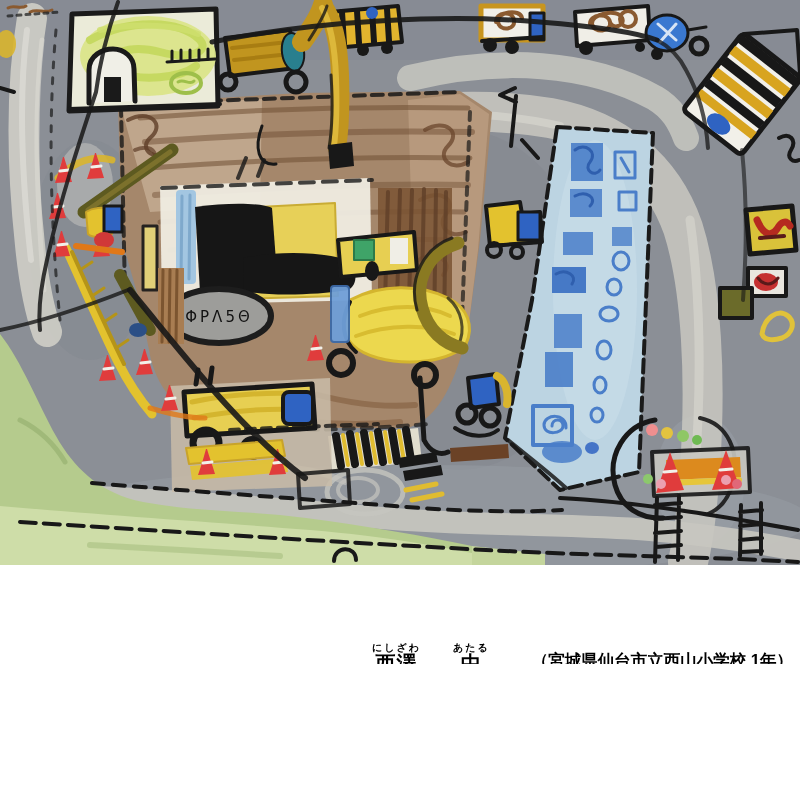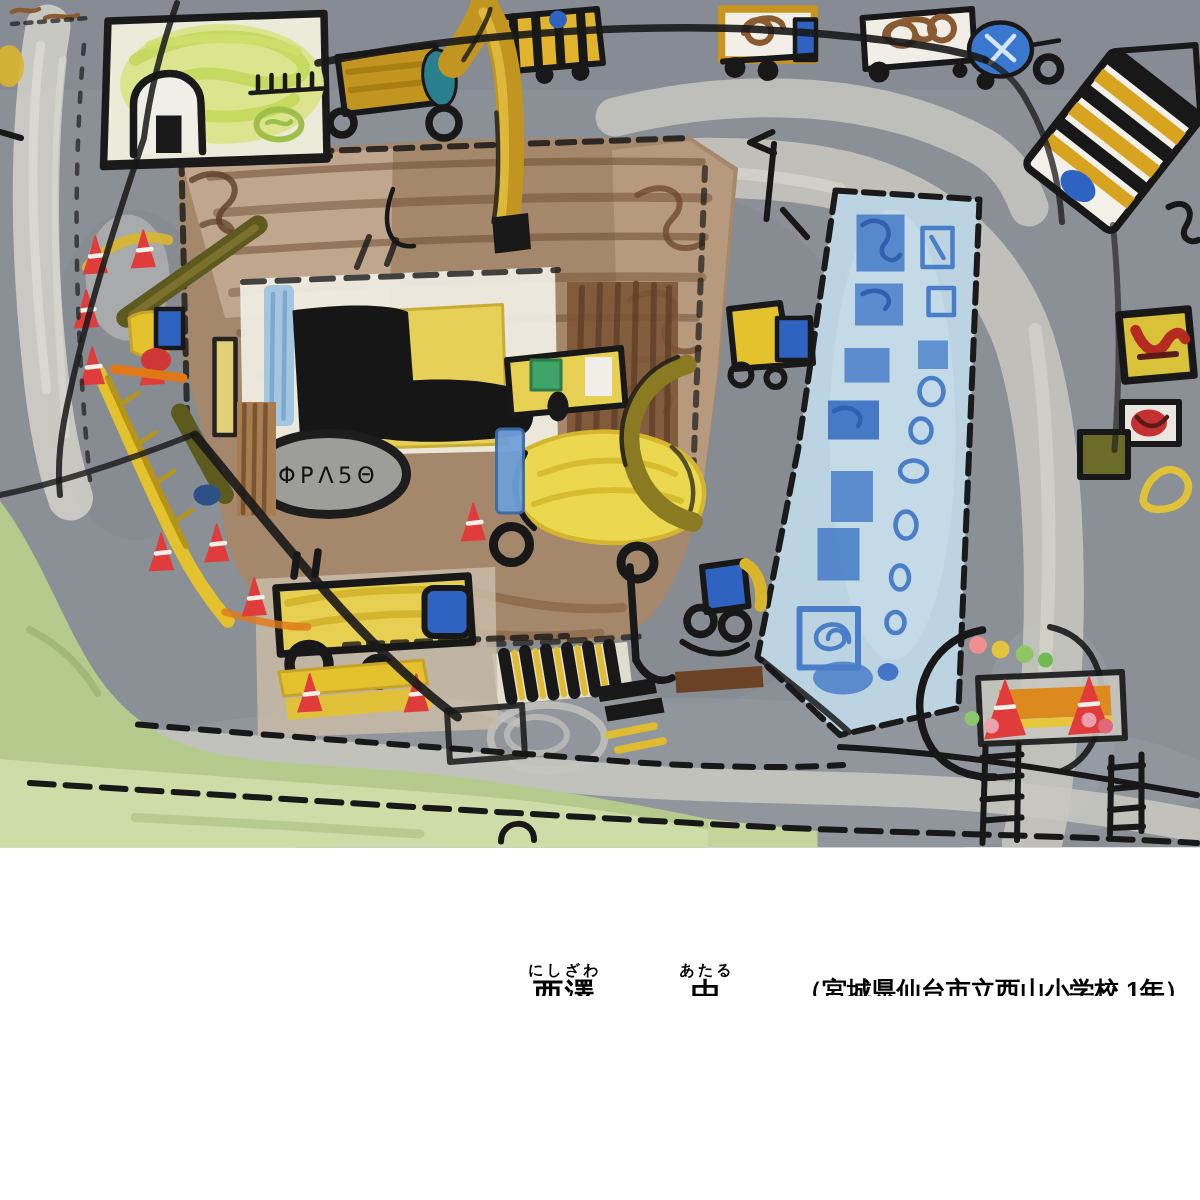--- a/index.html
+++ b/index.html
@@ -4,21 +4,21 @@
 <style>
   html,body{margin:0;padding:0;background:#ffffff;}
   .page{position:relative;width:800px;height:664px;background:#fff;overflow:hidden;
         font-family:"Liberation Sans","DejaVu Sans",sans-serif;color:#000;}
   .artwork{position:absolute;left:0;top:0;width:800px;height:565px;}
   .artwork svg{display:block;width:800px;height:565px;}
   .title{position:absolute;left:10px;top:586px;font-size:29px;font-weight:bold;
          letter-spacing:2px;white-space:nowrap;}
   .artist-row{position:absolute;right:7px;top:642px;display:flex;align-items:flex-end;white-space:nowrap;gap:32px;}
   .name-block{display:inline-flex;flex-direction:column;align-items:center;}
-  .name-block + .name-block{margin-left:20px;}
+  .name-block + .name-block{}
   .furi{font-size:10px;font-weight:bold;letter-spacing:2px;line-height:1.1;}
   .kanji{font-size:20px;font-weight:bold;line-height:1.05;letter-spacing:1px;}
   .affiliation{font-size:16.5px;font-weight:bold;margin-left:10px;padding-bottom:2px;letter-spacing:0px;}
   .comment-box{position:absolute;left:8px;top:697px;width:763px;height:78px;
                border:2px solid #000;padding:8px 8px;background:#fff;}
   .comment-heading{font-size:15px;font-weight:bold;line-height:1.2;}
   .comment-body{font-size:15px;margin-top:11px;line-height:1.4;}
 </style>
 </head>
 <body>

